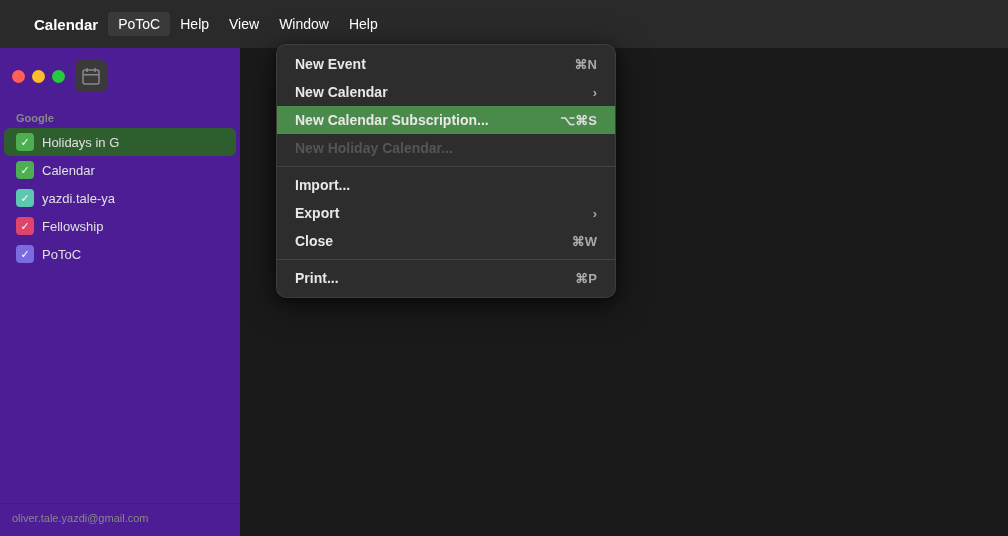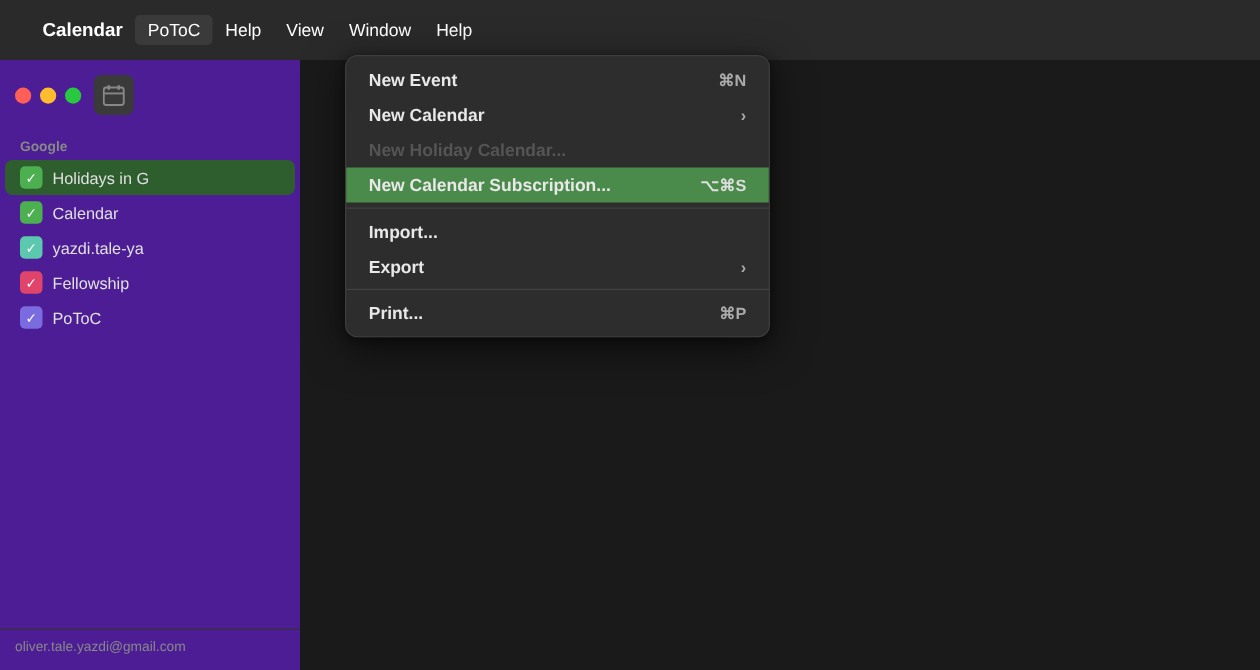--- a/index.html
+++ b/index.html
@@ -309,40 +309,44 @@
     <div class="menu-item">
       <span class="menu-item-label">New Event</span>
       <span class="menu-item-shortcut">⌘N</span>
     </div>
 
     <div class="menu-item">
       <span class="menu-item-label">New Calendar</span>
       <span class="menu-item-arrow">›</span>
     </div>
 
-    <div class="menu-item disabled">
-      <span class="menu-item-label">New Holiday Calendar...</span>
-    </div>
-
     <div class="menu-item highlighted">
       <span class="menu-item-label">New Calendar Subscription...</span>
       <span class="menu-item-shortcut">⌥⌘S</span>
     </div>
 
+    <div class="menu-item disabled">
+      <span class="menu-item-label">New Holiday Calendar...</span>
+    </div>
+
     <div class="menu-separator"></div>
 
     <div class="menu-item">
       <span class="menu-item-label">Import...</span>
     </div>
 
     <div class="menu-item">
       <span class="menu-item-label">Export</span>
       <span class="menu-item-arrow">›</span>
     </div>
 
+    <div class="menu-item">
+      <span class="menu-item-label">Close</span>
+      <span class="menu-item-shortcut">⌘W</span>
+    </div>
 
     <div class="menu-separator"></div>
 
     <div class="menu-item">
       <span class="menu-item-label">Print...</span>
       <span class="menu-item-shortcut">⌘P</span>
     </div>
 
   </div>
 </div>

